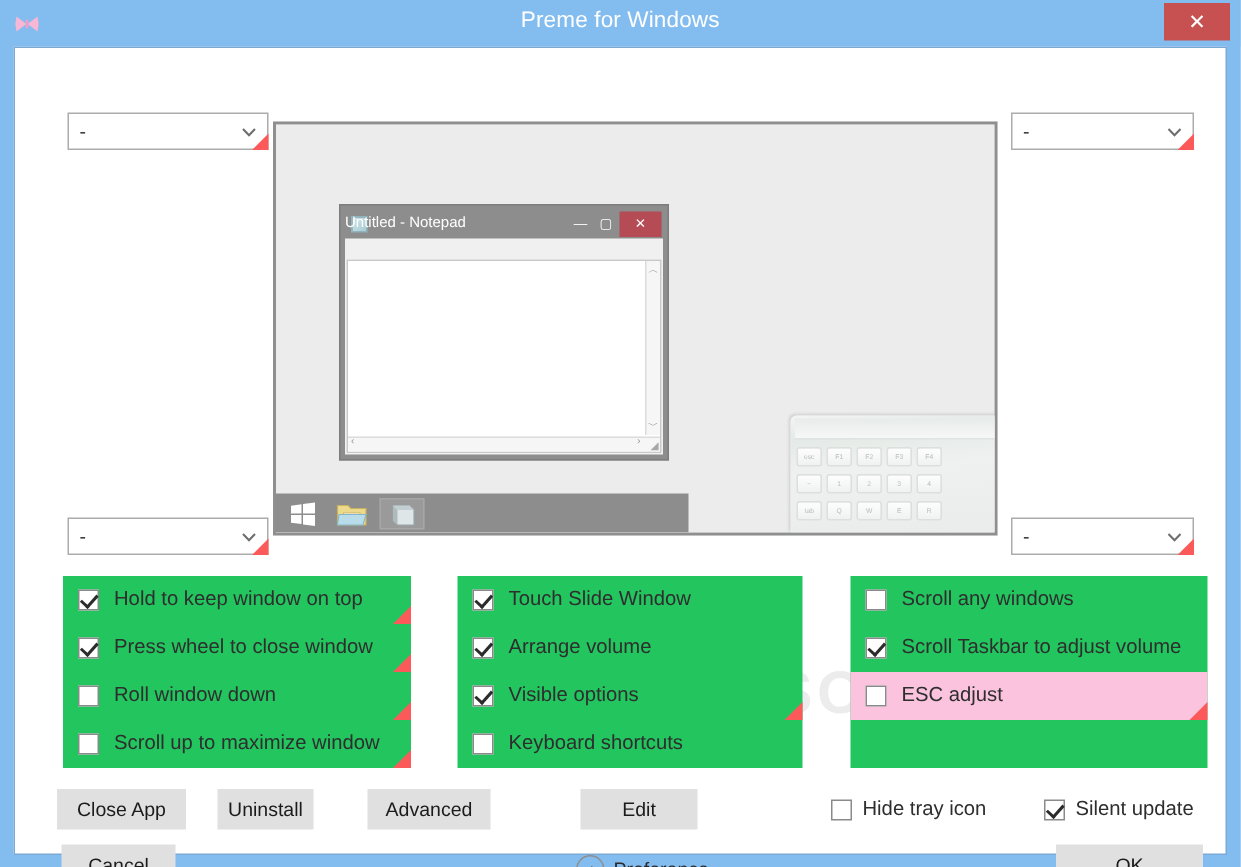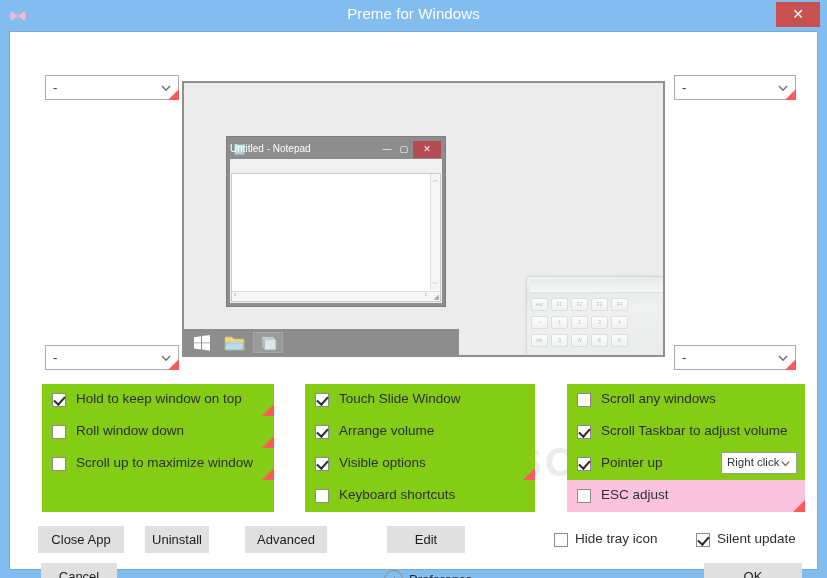--- a/index.html
+++ b/index.html
@@ -181,21 +181,21 @@
     background: #8d8d8d;
   }
   .tb-item { position: absolute; top: 3px; width: 30px; height: 21px; }
   .tb-win  { left: 4px; }
   .tb-fold { left: 37px; }
   .tb-note { left: 69px; background: #9a9a9a; border: 1px solid #a6a6a6; }
 
   
   .col {
     position: absolute; top: 352px;
-    background: #84cc16;
+    background: #22c55e;
     height: 128px;
   }
   #col1 { left: 32px;  width: 232px; }
   #col2 { left: 295px; width: 230px; }
   #col3 { left: 557px; width: 238px; }
   .crow {
     position: relative; height: 32px;
   }
   .crow.hl { background: #fbc3de; }
   .cbox {
@@ -437,20 +437,25 @@
       <span>SOFTPEDIA</span><span class="deg">®</span>
     </div>
 
     <div class="col" id="col1">
       <div class="crow">
         <span class="cbox on"></span>
         <span class="clabel">Hold to keep window on top</span>
         <span class="tri"></span>
       </div>
       <div class="crow">
+        <span class="cbox on"></span>
+        <span class="clabel">Press wheel to close window</span>
+        <span class="tri"></span>
+      </div>
+      <div class="crow">
         <span class="cbox"></span>
         <span class="clabel">Roll window down</span>
         <span class="tri"></span>
       </div>
       <div class="crow">
         <span class="cbox"></span>
         <span class="clabel">Scroll up to maximize window</span>
         <span class="tri"></span>
       </div>
     </div>
@@ -476,32 +481,20 @@
     </div>
 
     <div class="col" id="col3">
       <div class="crow">
         <span class="cbox"></span>
         <span class="clabel">Scroll any windows</span>
       </div>
       <div class="crow">
         <span class="cbox on"></span>
         <span class="clabel">Scroll Taskbar to adjust volume</span>
-      </div>
-      <div class="crow">
-        <span class="cbox on"></span>
-        <span class="clabel">Pointer up</span>
-        <span class="inline-combo">
-          <span class="v">Right click</span>
-          <span class="chev">
-            <svg width="11" height="11" viewBox="0 0 12 12">
-                <path d="M2 4 L6 8.2 L10 4" stroke="#6e6e6e" stroke-width="1.4" fill="none"></path>
-              </svg>
-          </span>
-        </span>
       </div>
       <div class="crow hl">
         <span class="cbox"></span>
         <span class="clabel">ESC adjust</span>
         <span class="tri"></span>
       </div>
     </div>
 
     <div class="btn" id="btn-close-app">Close App</div>
     <div class="btn" id="btn-uninstall">Uninstall</div>

